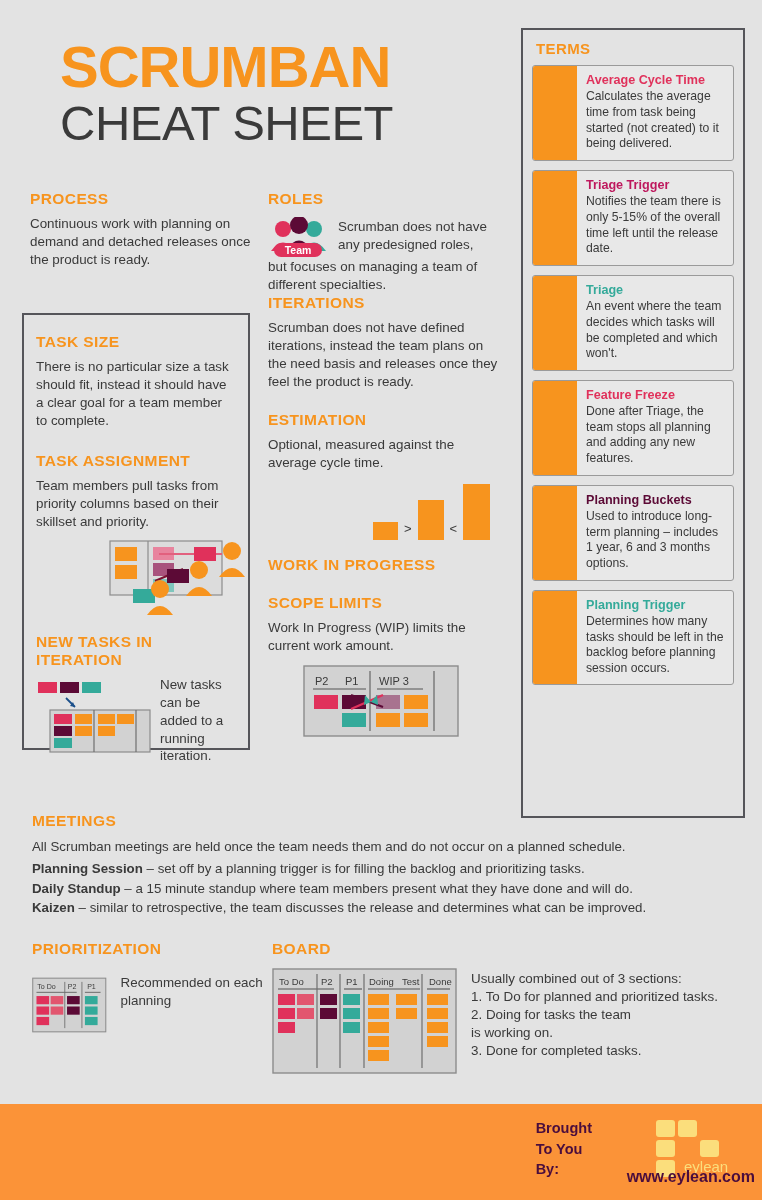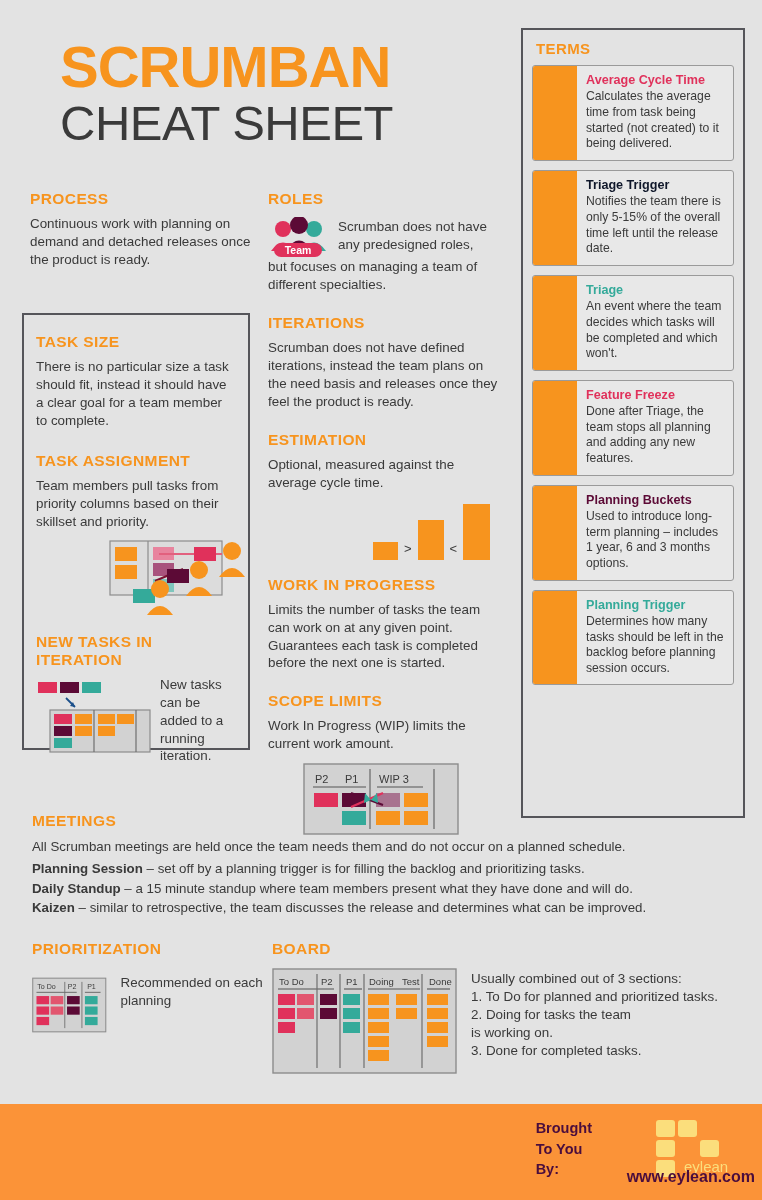--- a/index.html
+++ b/index.html
@@ -189,35 +189,34 @@
           <circle cx="31" cy="8" r="9" fill="#5c0a36"></circle>
             <path d="M18 33 q13 -19 26 0 z" fill="#5c0a36"></path>
           <rect x="6" y="26" width="48" height="14" rx="7" fill="#e0315b"></rect>
           <text x="30" y="36.5" font-family="Liberation Sans, sans-serif" font-size="10.5" font-weight="bold" fill="#ffffff" text-anchor="middle">Team</text>
         </svg>
       </div>
       <p class="body-t" style="flex:1;padding-top:3px">Scrumban does not have any predesigned roles,</p>
     </div>
     <p class="body-t" style="margin-top:1px">but focuses on managing a team of different specialties.</p>
 
-    <div class="h-sec" style="margin-top:20px">ITERATIONS</div>
+    <div class="h-sec" style="">ITERATIONS</div>
     <p class="body-t">Scrumban does not have defined iterations, instead the team plans on the need basis and releases once they feel the product is ready.</p>
 
     <div class="h-sec" style="margin-top:20px">ESTIMATION</div>
     <p class="body-t">Optional, measured against the average cycle time.</p>
     <div class="est">
       <div class="bar" style="width:25px;height:18px"></div>
       <div class="op">&gt;</div>
       <div class="bar" style="width:26px;height:40px"></div>
       <div class="op">&lt;</div>
       <div class="bar" style="width:27px;height:56px"></div>
     </div>
 
     <div class="h-sec" style="margin-top:16px">WORK IN PROGRESS</div>
-    <p class="body-t">Limits the number of tasks the team can work on at any given point. Guarantees each task is completed before the next one is started.</p>
 
     <div class="h-sec" style="margin-top:20px">SCOPE LIMITS</div>
     <p class="body-t">Work In Progress (WIP) limits the current work amount.</p>
 
     <div class="wip-ill">
       <svg width="156" height="72" viewBox="0 0 156 72">
         <rect x="1" y="1" width="154" height="70" fill="#d2d2d2" stroke="#8c8c8c" stroke-width="1.4"></rect>
         <text x="12" y="20" font-family="Liberation Sans, sans-serif" font-size="11" fill="#3a3a3a">P2</text>
         <text x="42" y="20" font-family="Liberation Sans, sans-serif" font-size="11" fill="#3a3a3a">P1</text>
         <text x="76" y="20" font-family="Liberation Sans, sans-serif" font-size="11" fill="#3a3a3a">WIP 3</text>
@@ -249,21 +248,21 @@
       <div class="term-bar"></div>
       <div class="term-body">
         <div class="term-name" style="color:#e0315b">Average Cycle Time</div>
         <div class="term-desc">Calculates the average time from task being started (not created) to it being delivered.</div>
       </div>
     </div>
 
     <div class="term-card">
       <div class="term-bar"></div>
       <div class="term-body">
-        <div class="term-name" style="color:#0f172a">Triage Trigger</div>
+        <div class="term-name" style="color:#be185d">Triage Trigger</div>
         <div class="term-desc">Notifies the team there is only 5-15% of the overall time left until the release date.</div>
       </div>
     </div>
 
     <div class="term-card">
       <div class="term-bar"></div>
       <div class="term-body">
         <div class="term-name" style="color:#34aa9a">Triage</div>
         <div class="term-desc">An event where the team decides which tasks will be completed and which won't.</div>
       </div>

